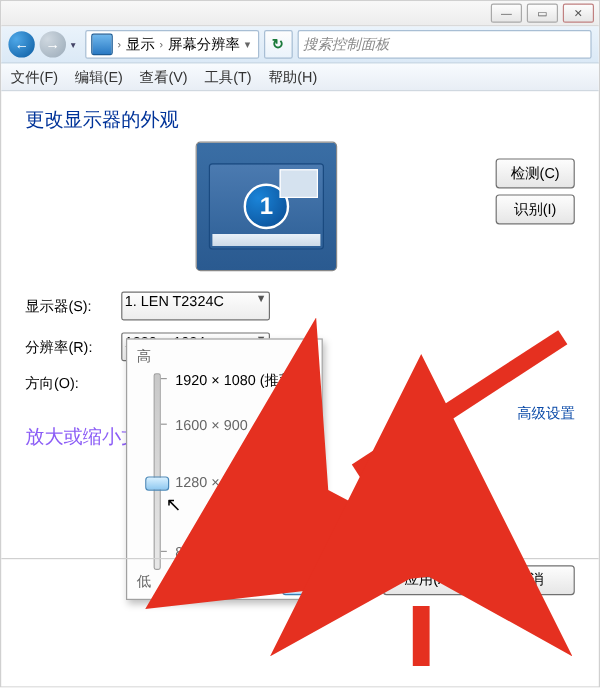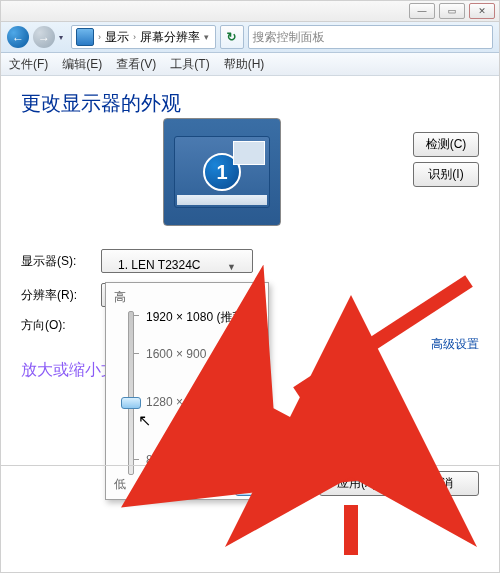--- a/index.html
+++ b/index.html
@@ -11,38 +11,38 @@
 
 .addrbar{height:30px;background:linear-gradient(#eaf3fb,#dbe9f6);border-bottom:1px solid #b5c8db;display:flex;align-items:center;padding:0 6px;gap:4px}
 .navcircle{width:22px;height:22px;border-radius:50%;background:radial-gradient(circle at 30% 30%,#4fa8e8,#0a5aa0);display:flex;align-items:center;justify-content:center;color:#fff;font-size:12px}
 .navcircle.disabled{background:radial-gradient(circle at 30% 30%,#cfd8e0,#9aaab8)}
 .chevdown{width:8px;font-size:8px;color:#446}
 .breadcrumb{display:flex;align-items:center;height:22px;border:1px solid #a8bed4;background:#fff;border-radius:2px;padding:0 4px;gap:2px}
 .bcicon{width:16px;height:16px;background:linear-gradient(#6fb7ec,#2a7ac4);border:1px solid #1a5a94;border-radius:2px}
 .bctext{font-size:12px;color:#000}
 .bcsep{font-size:9px;color:#666;padding:0 2px}
 .refreshbtn{width:22px;height:22px;border:1px solid #a8bed4;background:linear-gradient(#fdfdfd,#eaf3fb);border-radius:2px;display:flex;align-items:center;justify-content:center;color:#1a7a3a;font-size:12px;font-weight:bold}
-.searchbox{flex:1;height:22px;border:1px solid #a8bed4;background:#fff;border-radius:2px;display:flex;align-items:center;padding:0 4px;color:#888;font-size:12px}
+.searchbox{flex:1;height:22px;border:1px solid #a8bed4;background:#fff;border-radius:2px;display:flex;align-items:center;padding:0 4px;color:#888;font-style:italic;font-size:12px}
 
 .menubar{height:22px;background:linear-gradient(#f8fbfe,#e8eef5);border-bottom:1px solid #d0d8e0;display:flex;align-items:center;padding:0 8px;gap:14px;font-size:12px;color:#333}
 .menuitem{}
 
 .content{position:relative;padding:14px 20px 0 20px}
-.heading{color:#003399;font-size:20px}
+.heading{color:#003399;font-size:16px}
 .preview{width:116px;height:106px;background:linear-gradient(#3a6ea5,#2a5a90);border:1px solid #888;border-radius:4px;position:absolute;left:162px;top:42px;display:flex;align-items:center;justify-content:center}
 .monitor{width:94px;height:70px;background:linear-gradient(#4b7ab0,#2f6198);border:1px solid #1a4a80;border-radius:3px;position:relative;display:flex;align-items:center;justify-content:center}
 .numcircle{width:34px;height:34px;border-radius:50%;background:radial-gradient(circle at 30% 30%,#1a84d8,#0a4a90);display:flex;align-items:center;justify-content:center;color:#fff;font-size:20px;font-weight:bold;border:2px solid #fff}
 .taskbar{position:absolute;bottom:2px;left:2px;right:2px;height:10px;background:linear-gradient(#e8f0f8,#cddbe8)}
 .winclip{position:absolute;top:4px;right:4px;width:30px;height:22px;background:#d5e2ef;border:1px solid #fff}
 .sidebtn{position:absolute;right:20px;width:64px;height:23px;border:1px solid #707070;background:linear-gradient(#fdfdfd,#e6e6e6);border-radius:3px;font-size:12px;display:flex;align-items:center;justify-content:center}
 .sidebtn.detect{top:56px}
 .sidebtn.identify{top:86px}
 .formrow{display:flex;align-items:center;gap:10px;margin-top:10px;font-size:12px}
 .formrow .lbl{width:70px}
-.combo{height:22px;border:1px solid #707070;border-radius:2px;background:linear-gradient(#fdfdfd,#ededed);display:flex;align-items:flex-end;padding:0 16px;gap:6px;font-size:12px;min-width:118px;justify-content:space-between}
+.combo{height:22px;border:1px solid #707070;border-radius:2px;background:linear-gradient(#fdfdfd,#ededed);display:flex;align-items:flex-start;padding:0 2px;gap:6px;font-size:12px;min-width:118px;justify-content:space-between}
 .combo .arr{font-size:9px;color:#555}
 .link{color:#8b5cf6;text-decoration:none;font-size:16px;margin-top:26px;display:inline-block}
 .advanced{position:absolute;right:20px;top:260px;color:#0a4aa8;font-size:12px}
 
 .respopup{position:absolute;left:104px;top:206px;width:164px;height:218px;background:#fdfdfd;border:1px solid #a0a0a0;box-shadow:2px 3px 6px rgba(0,0,0,.25);padding:6px 8px;box-sizing:border-box}
 .respopup .toplbl{font-size:12px;color:#666}
 .respopup .botlbl{font-size:12px;color:#666;position:absolute;bottom:6px;left:8px}
 .track{position:absolute;left:22px;top:28px;width:4px;height:162px;background:linear-gradient(#c8c8c8,#e8e8e8);border:1px solid #a0a0a0;border-radius:2px}
 .tick{position:absolute;left:28px;width:5px;height:1px;background:#999}
 .thumb{position:absolute;left:15px;width:18px;height:10px;background:linear-gradient(#d8f0ff,#8fc8f0);border:1px solid #4a88b8;border-radius:3px}

